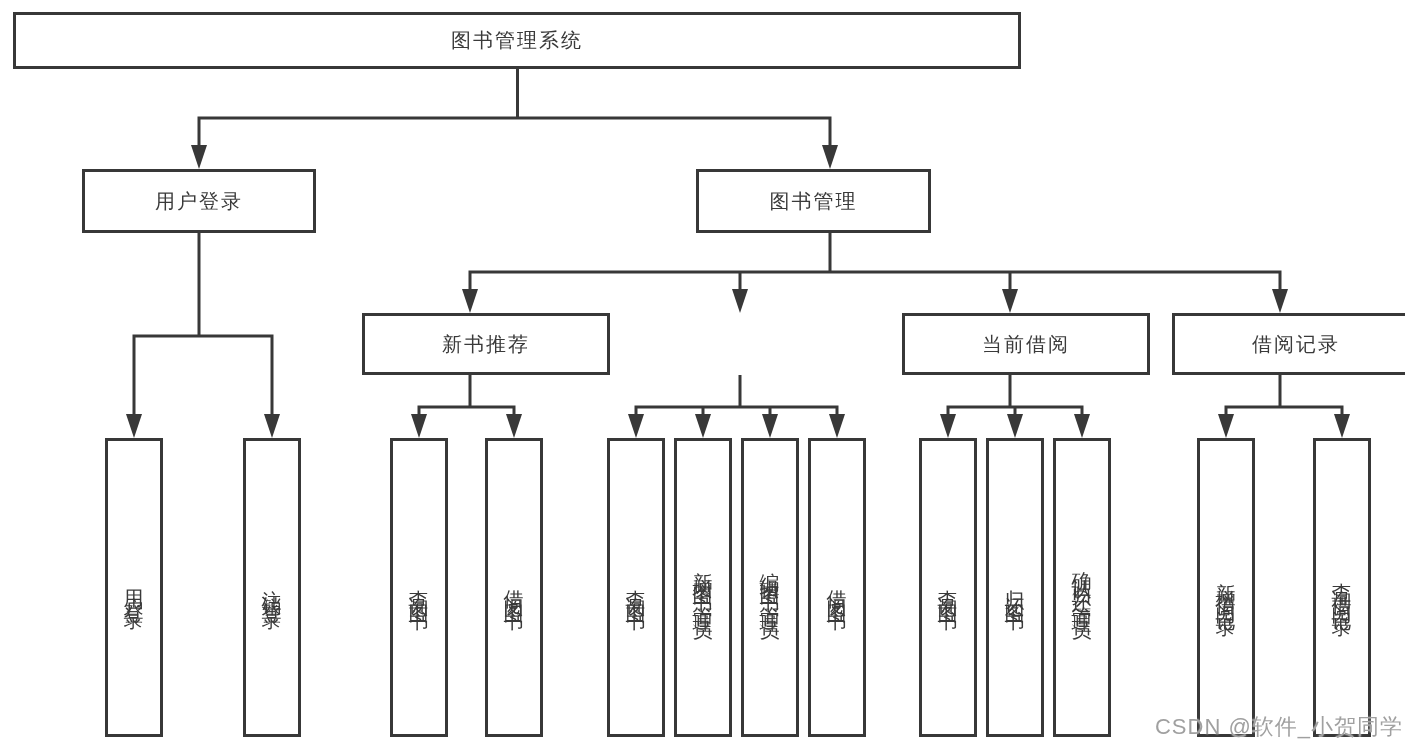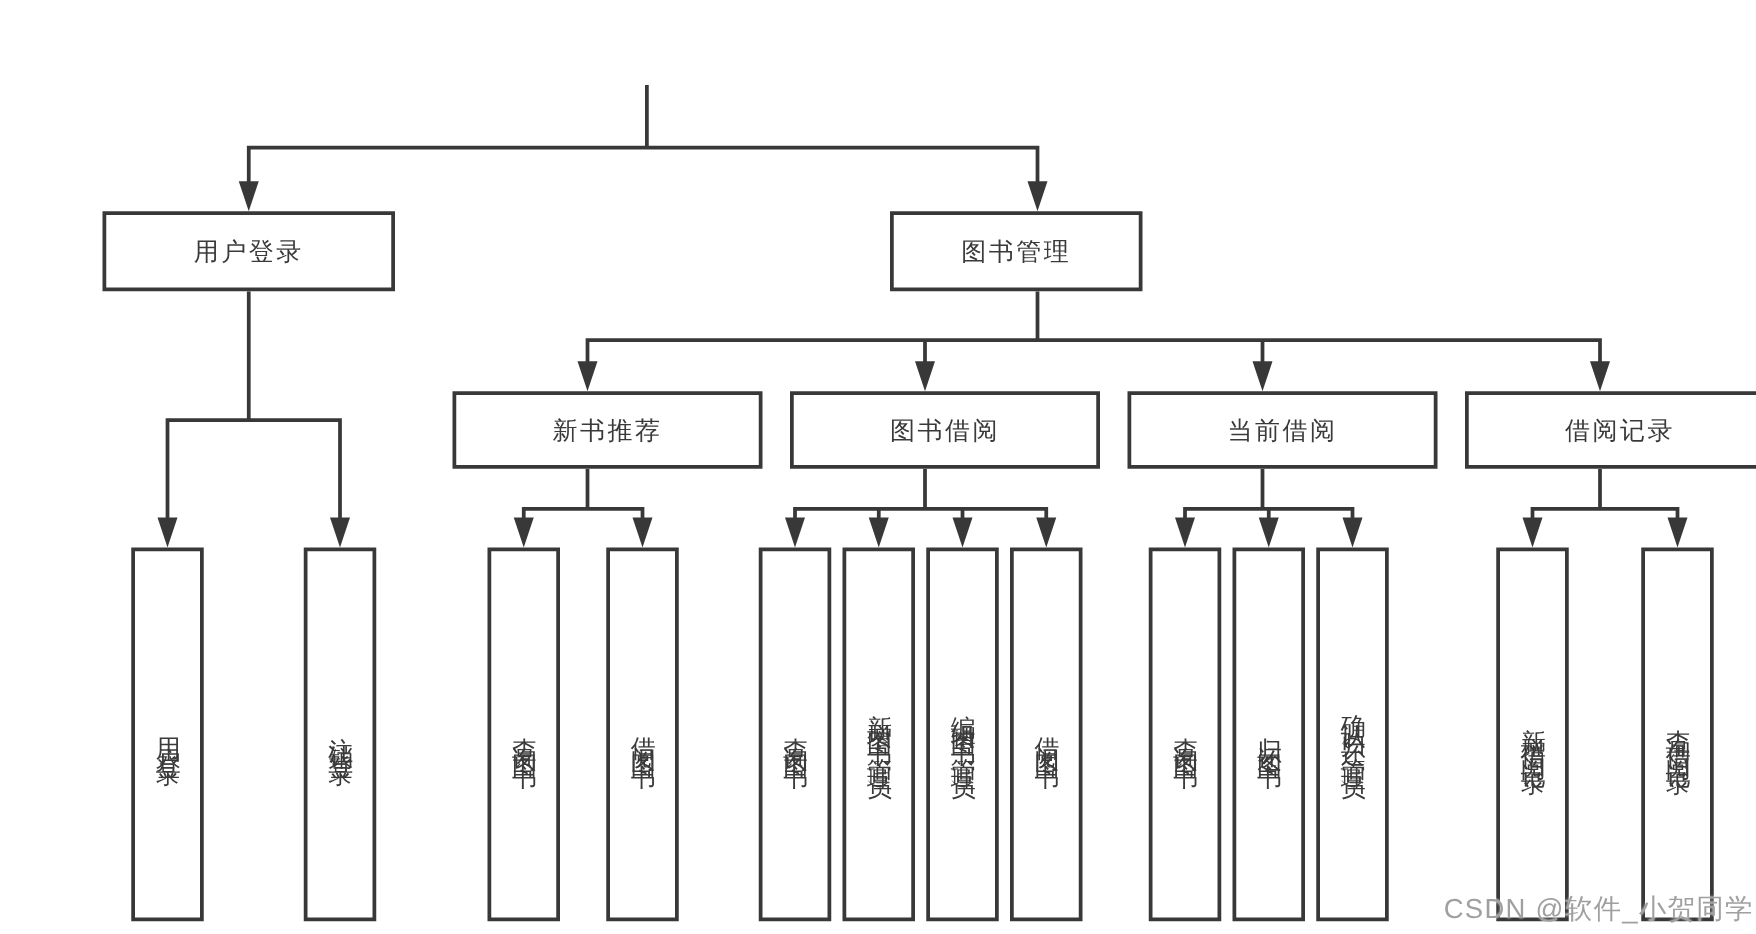--- a/index.html
+++ b/index.html
@@ -105,33 +105,33 @@
 
       <polygon points="940,414 956,414 948,438"></polygon>
       <polygon points="1007,414 1023,414 1015,438"></polygon>
       <polygon points="1074,414 1090,414 1082,438"></polygon>
 
       <polygon points="1218,414 1234,414 1226,438"></polygon>
       <polygon points="1334,414 1350,414 1342,438"></polygon>
     </g>
   </svg>
 
+  <div class="box root">
+    <span class="hlabel">图书管理系统</span>
+  </div>
 
   <div class="box lvl2" style="left:82px; width:234px;">
     <span class="hlabel">用户登录</span>
   </div>
-  <div class="box lvl2" style="left:712px; width:202px;">
+  <div class="box lvl2" style="left:696px; width:235px;">
     <span class="hlabel">图书管理</span>
   </div>
 
   <div class="box lvl3" style="left:362px;">
     <span class="hlabel">新书推荐</span>
-  </div>
-  <div class="box lvl3" style="left:632px;">
-    <span class="hlabel">图书借阅</span>
   </div>
   <div class="box lvl3" style="left:902px;text-align:right;">
     <span class="hlabel">当前借阅</span>
   </div>
   <div class="box lvl3" style="left:1172px;">
     <span class="hlabel">借阅记录</span>
   </div>
 
   <div class="box leaf" style="left:105px;">
     <span class="vlabel">用户登录</span>

